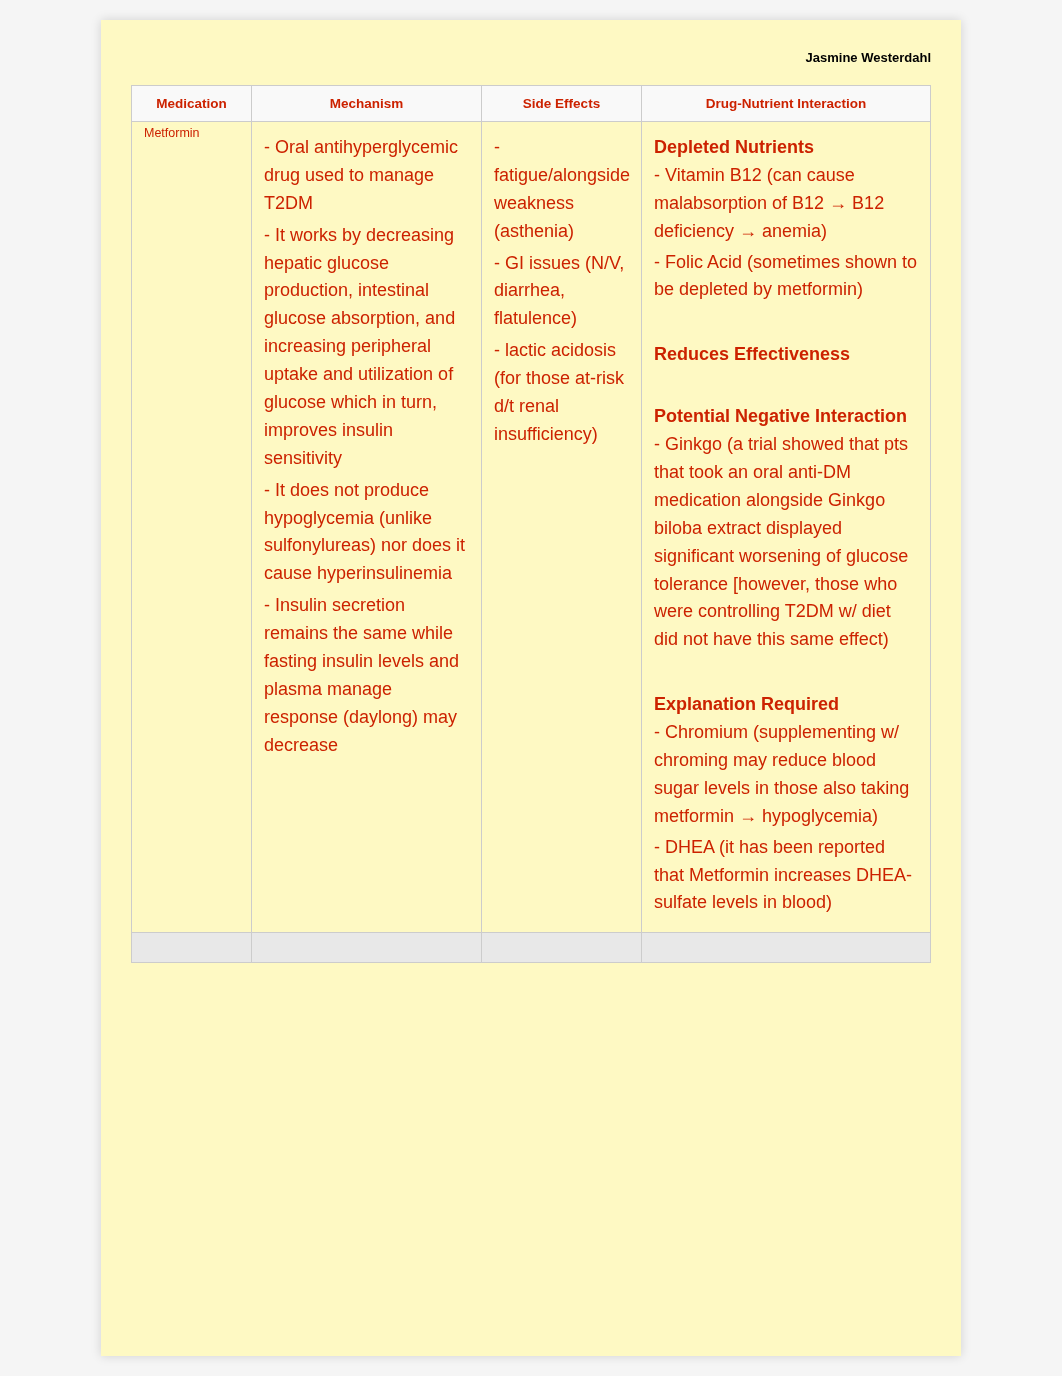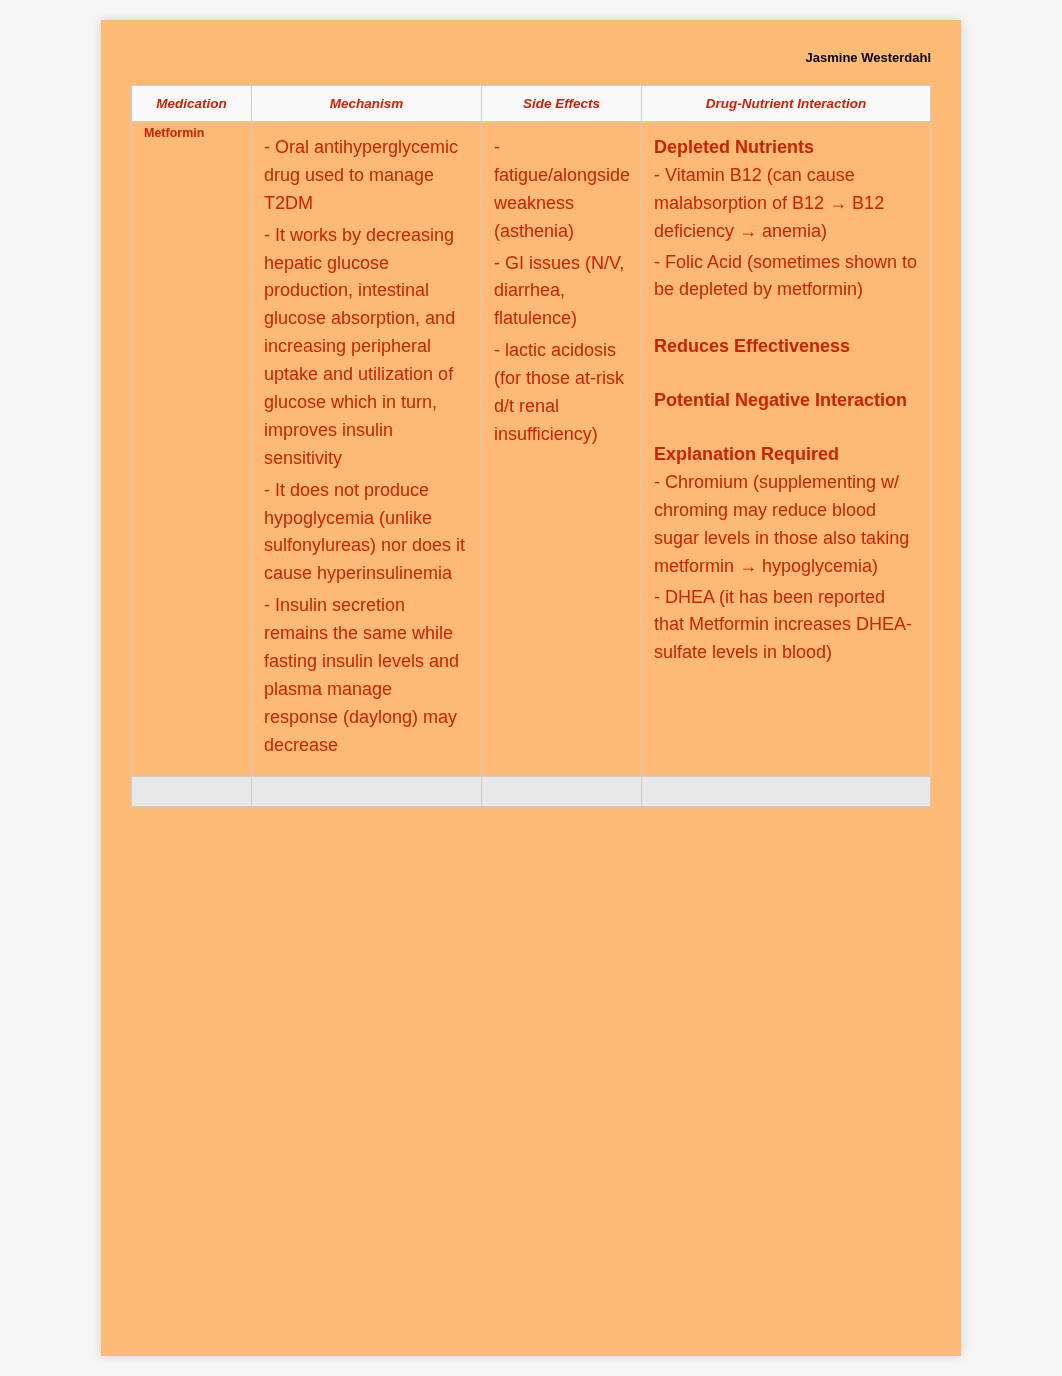--- a/index.html
+++ b/index.html
@@ -11,21 +11,21 @@
     body {
       background: #f5f5f5;
       font-family: Arial, sans-serif;
       display: flex;
       justify-content: center;
       padding: 20px;
       min-height: 1376px;
     }
 
     .page {
-      background: #fdba74;
+      background: #fef9c3;
       width: 860px;
       min-height: 1300px;
       padding: 30px 30px 40px 30px;
       box-shadow: 0 0 10px rgba(0,0,0,0.15);
     }
 
     .author-line {
       text-align: right;
       font-weight: bold;
       font-size: 13px;
@@ -45,21 +45,20 @@
       background: #f9f9f9;
     }
 
     .table-header .col-header {
       padding: 10px 12px;
       font-weight: bold;
       font-size: 13.5px;
       color: #cc2200;
       border-right: 1px solid #ccc;
       text-align: center;
-      font-style: italic;
     }
 
     .table-header .col-header:last-child {
       border-right: none;
     }
 
     .table-body {
       display: grid;
       grid-template-columns: 120px 230px 160px 1fr;
     }
@@ -88,33 +87,32 @@
     .table-footer .footer-cell {
       border-right: 1px solid #ccc;
     }
 
     .table-footer .footer-cell:last-child {
       border-right: none;
     }
 
     .section-label {
       font-weight: bold;
-      margin-top: 16px;
+      margin-top: 24px;
       display: block;
     }
 
     .section-label:first-child {
       margin-top: 0;
     }
 
     .med-name {
       font-size: 12.5px;
       color: #cc2200;
       padding-top: 2px;
-      font-weight: bold;
     }
   </style>
 </head>
 <body>
 
 <div class="page">
   <div class="author-line">Jasmine Westerdahl</div>
 
   <div class="table-wrapper">
 
@@ -145,20 +143,21 @@
         </div>
 
       <div class="table-cell" id="drug-nutrient-cell">
           <span class="section-label">Depleted Nutrients</span>
           <p style="margin-bottom: 3px;">- Vitamin B12 (can cause malabsorption of B12 <span>→</span> B12 deficiency <span>→</span> anemia)</p>
           <p style="margin-bottom: 3px;">- Folic Acid (sometimes shown to be depleted by metformin)</p>
           <div style="height: 10px;"></div>
           <span class="section-label">Reduces Effectiveness</span>
           <div style="height: 10px;"></div>
           <span class="section-label">Potential Negative Interaction</span>
+          <p style="margin-bottom: 3px;">- Ginkgo (a trial showed that pts that took an oral anti-DM medication alongside Ginkgo biloba extract displayed significant worsening of glucose tolerance [however, those who were controlling T2DM w/ diet did not have this same effect)</p>
           <div style="height: 10px;"></div>
           <span class="section-label">Explanation Required</span>
           <p style="margin-bottom: 3px;">- Chromium (supplementing w/ chroming may reduce blood sugar levels in those also taking metformin <span>→</span> hypoglycemia)</p>
           <p style="margin-bottom: 3px;">- DHEA (it has been reported that Metformin increases DHEA-sulfate levels in blood)</p>
         </div>
 
     </div>
 
     <div class="table-footer">
       <div class="footer-cell"></div>

